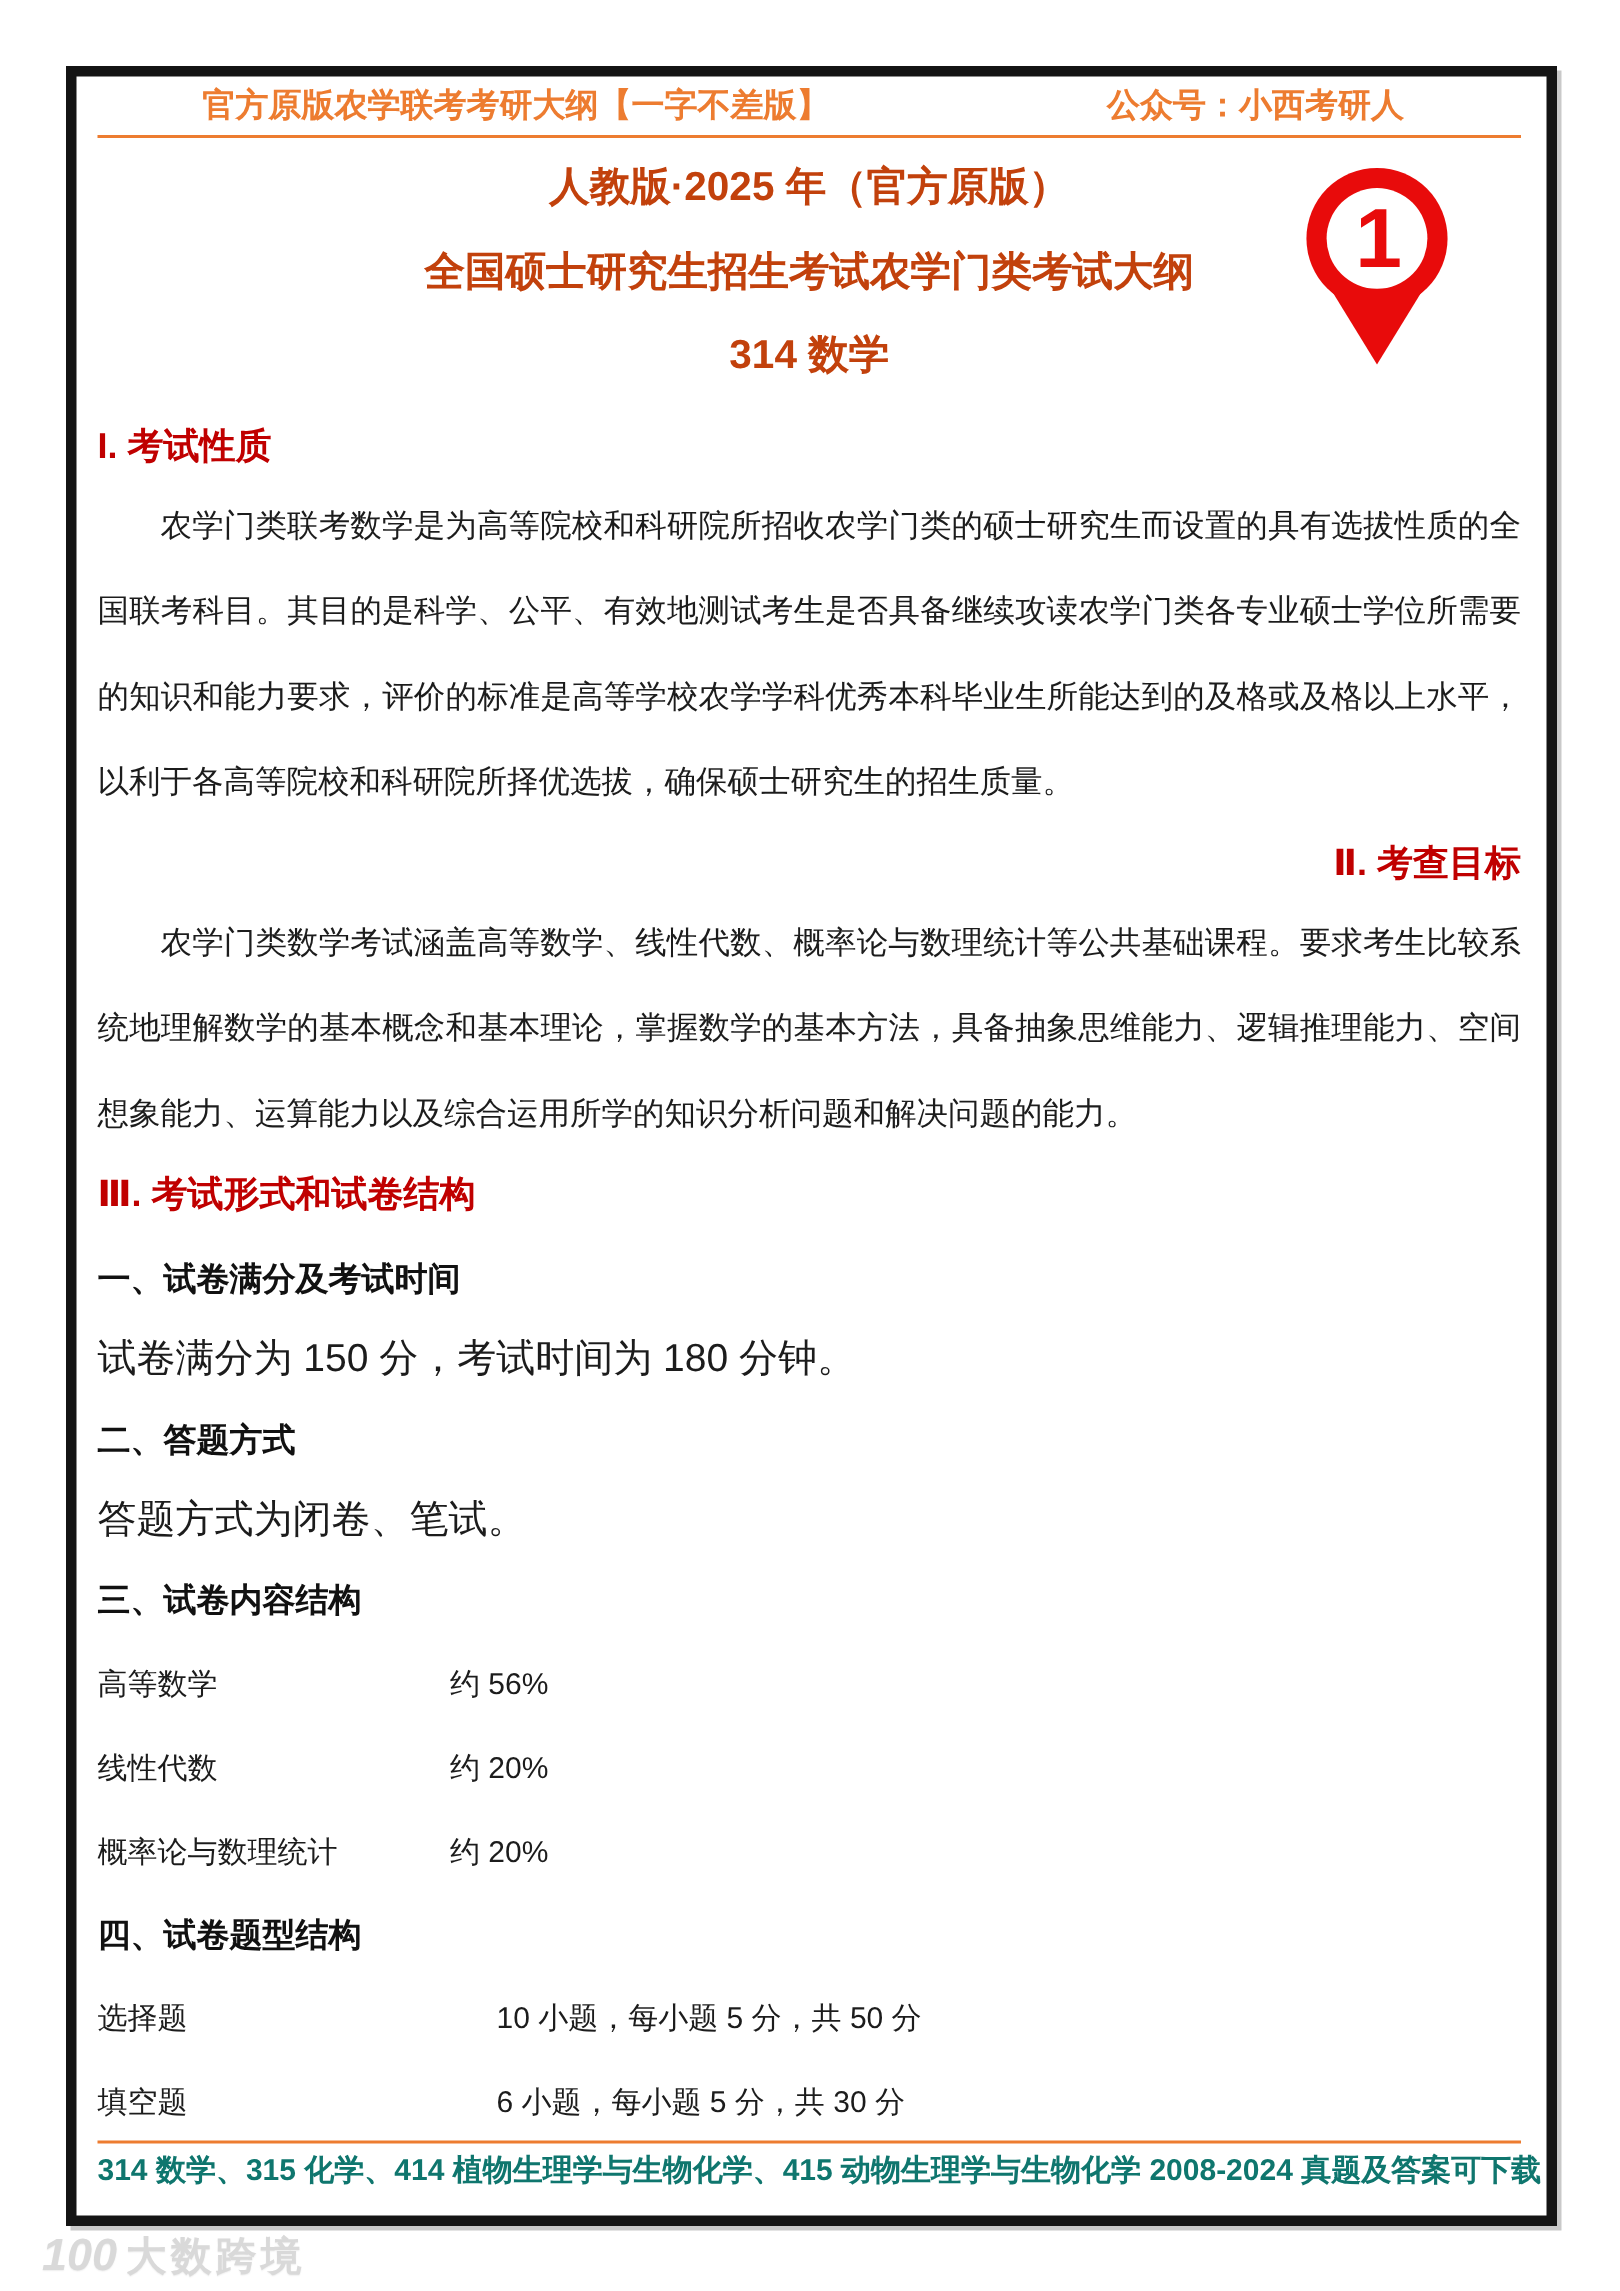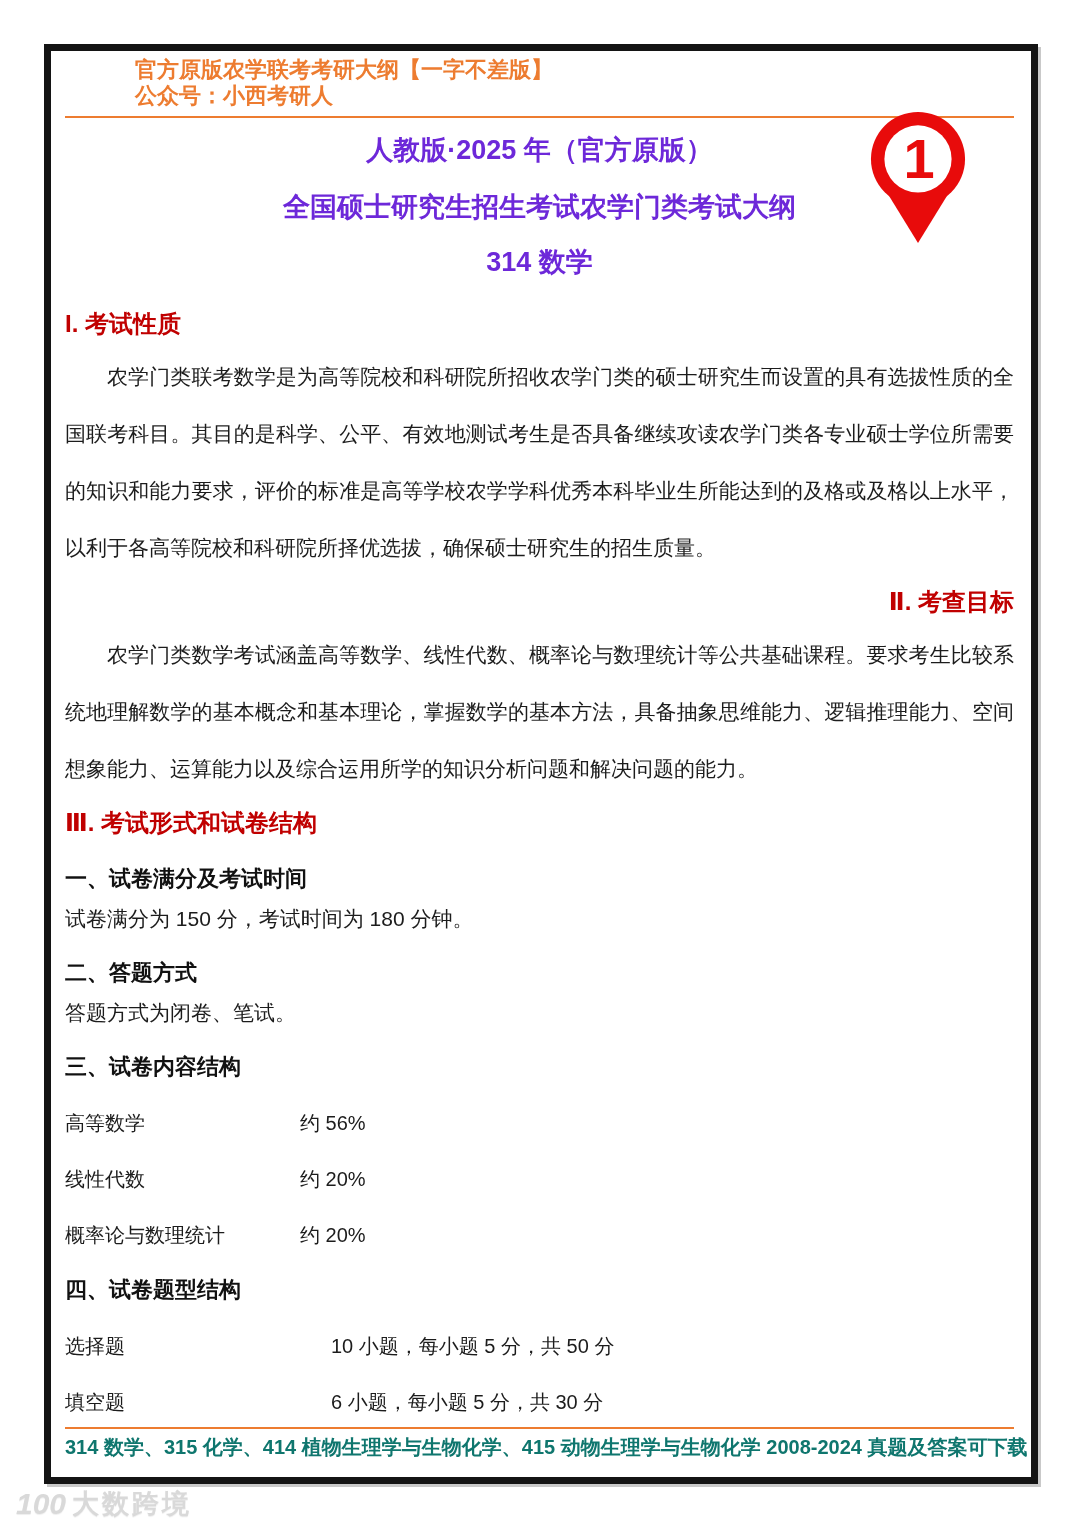--- a/index.html
+++ b/index.html
@@ -18,29 +18,29 @@
     border:7px solid #141414;
     background:#ffffff;
     box-shadow:3px 3px 0 #c9c9c9;
     padding:0 17px 0 14px;
   }
   
   .header {
     margin-top:6px;
     display:flex; justify-content:space-between; align-items:flex-start;
     padding-left:70px; padding-right:78px;
-    color:#ED7C30; font-weight:bold; font-size:22px; line-height:26px;flex-direction:column;
+    color:#ED7C30; font-weight:bold; font-size:22px; line-height:26px;
   }
   .rule-orange {
     margin-top:7px; height:0;
     border-top:2px solid #ED7C30;
   }
   
   .title-line {
-    text-align:center; font-weight:bold; font-size:27px; line-height:34px; color:#6d28d9;
+    text-align:center; font-weight:bold; font-size:27px; line-height:34px; color:#c2410c;
   }
   .t1 { margin-top:15px; }
   .t2 { margin-top:23px; }
   .t3 { margin-top:21px; }
   
   h2.sec {
     color:#C00000; font-size:24px; font-weight:bold; line-height:32px;
   }
   .s1 { margin-top:29px; }
   .s2 { margin-top:10px;text-align:right; }
@@ -52,41 +52,41 @@
     text-indent:42px;
     text-align:justify;
     color:#1c1c1c;
   }
   
   h3.sub {
     margin-top:25px;
     font-size:22px; font-weight:bold; line-height:30px; color:#111;font-family:Liberation Serif, serif;
   }
   .textline {
-    margin-top:10px;
-    font-size:21px; line-height:29px; color:#1c1c1c;
+    margin-top:23px;
+    font-size:26px; line-height:29px; color:#1c1c1c;
   }
   .row { display:flex; margin-top:27px; font-size:20px; line-height:29px; }
   .rows3 .row-label { width:235px; flex:0 0 auto; }
   .rows4 .row-label { width:266px; flex:0 0 auto; }
   .rule-orange-2 { margin-top:10px; height:0; border-top:2px solid #ED7C30; }
   .footer-note {
     margin-top:5px;
     text-align:center;
     color:#0f766e; font-weight:bold; font-size:20px; line-height:26px;
     white-space:nowrap;
   }
   
   .pin {
     position:absolute; left:862px; top:110px; width:112px; height:136px;
   }
   .pin svg { display:block; width:100%; height:100%; }
   
   .watermark {
-    position:absolute; left:16px; top:1486px;
+    position:absolute; left:28px; top:1486px;
     color:#d9d9d9; font-weight:bold; font-size:27px; letter-spacing:3px;
     display:flex; align-items:center; gap:6px;
     text-shadow:0 1px 1px #eeeeee;
   }
   .wm-logo { font-size:30px; letter-spacing:0; font-style:italic; }
 </style>
 </head>
 <body>
 
 <div class="frame">

